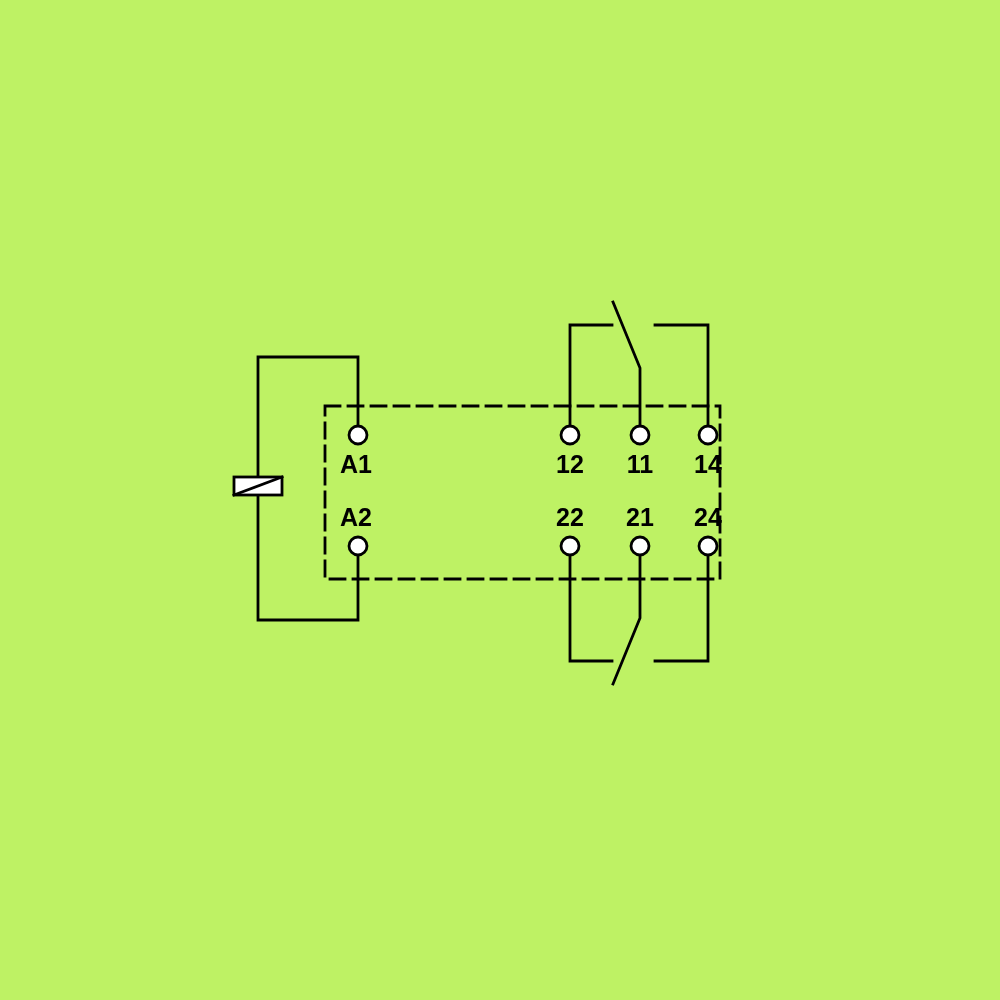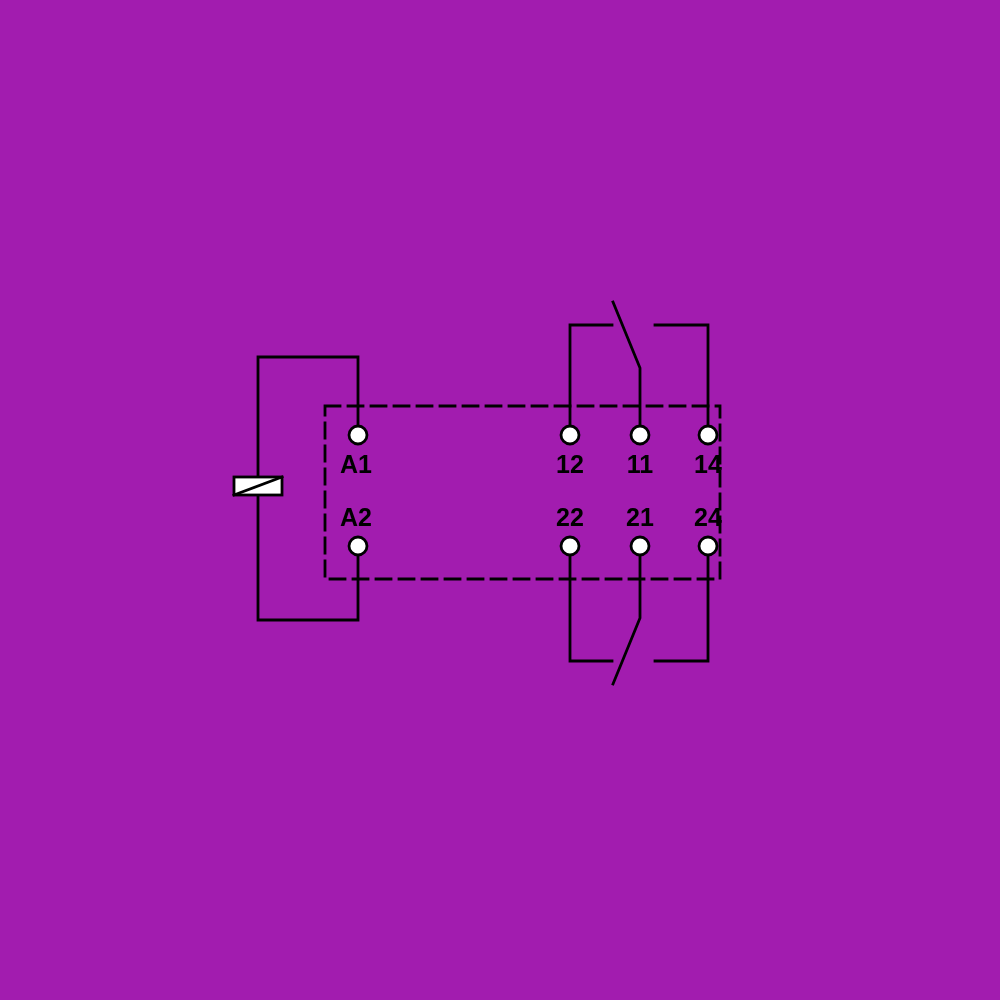--- a/index.html
+++ b/index.html
@@ -5,21 +5,21 @@
   html, body {
     margin: 0;
     padding: 0;
     background: #ffffff;
   }
   .canvas {
     position: relative;
     width: 1000px;
     height: 1000px;
     margin: 0 auto;
-    background: #a21caf;
+    background: #bef264;
     overflow: hidden;
   }
   svg {
     display: block;
     width: 1000px;
     height: 1000px;
   }
   .label {
     font-family: "Liberation Sans", "DejaVu Sans", sans-serif;
     font-weight: bold;

